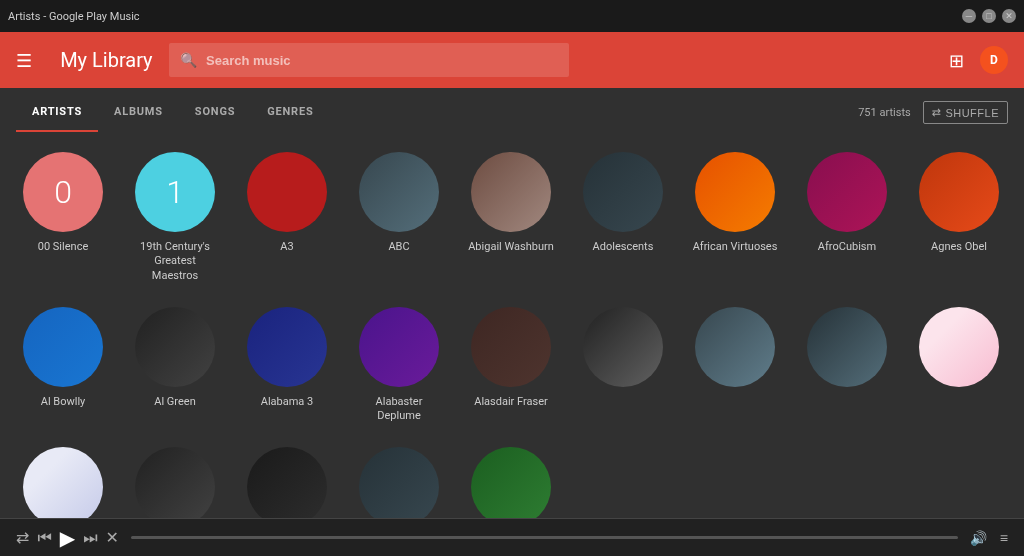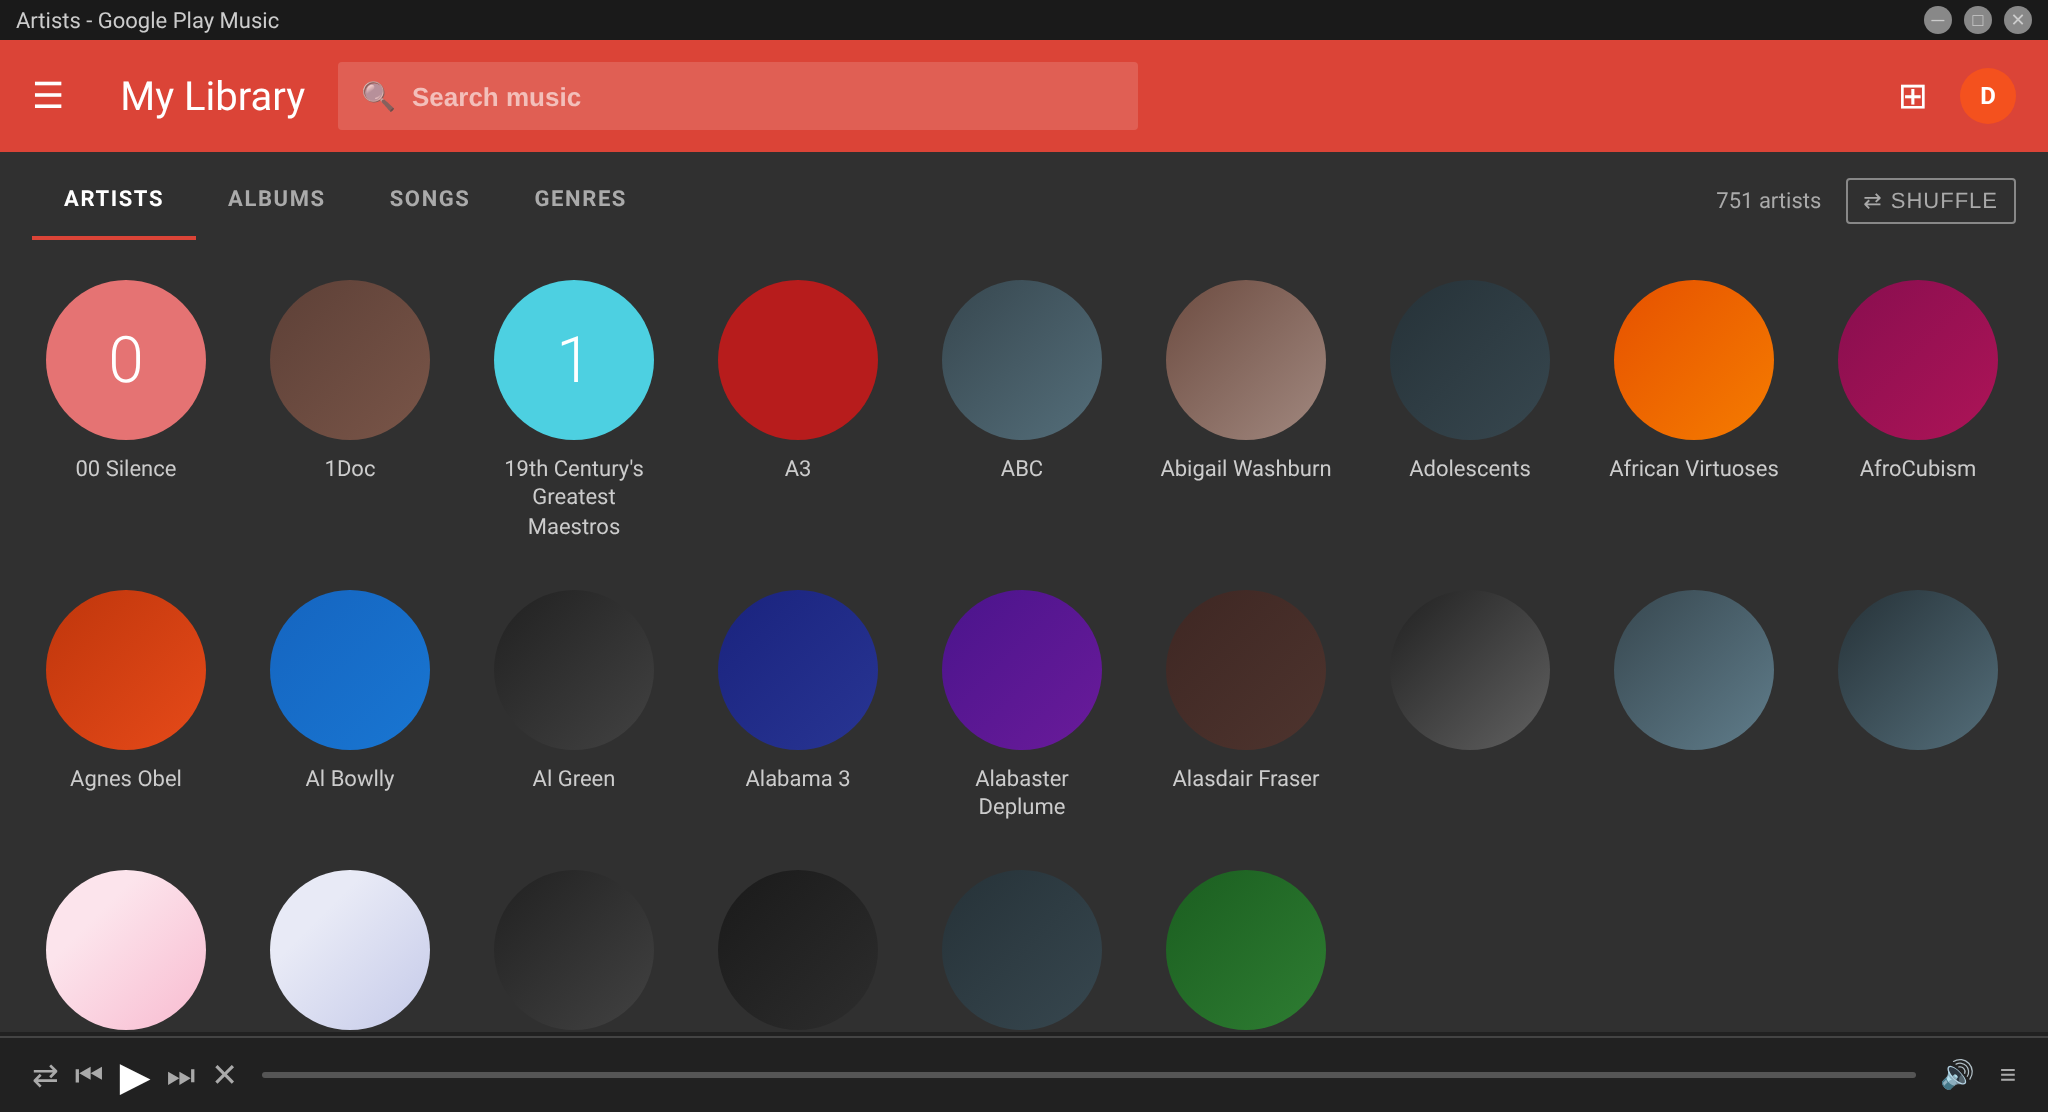--- a/index.html
+++ b/index.html
@@ -9,21 +9,21 @@
       color: #fff;
       width: 1024px;
       height: 556px;
       overflow: hidden;
       font-size: 12px;
     }
 
     
     #titlebar {
       background: #1a1a1a;
-      height: 20px;
+      height: 32px;
       display: flex;
       align-items: center;
       padding: 0 8px;
       font-size: 11px;
       color: #ccc;
       justify-content: space-between;
     }
     #titlebar-controls { display: flex; gap: 6px; }
     .title-btn {
       width: 14px; height: 14px;
@@ -272,24 +272,20 @@
   </div>
 </div>
 
 <div id="grid-container">
   <div class="artist-grid" id="artist-grid">
   <div class="artist-item">
         <div class="artist-circle circle-red">0</div>
         <div class="artist-name">00 Silence</div>
       </div>
       <div class="artist-item">
-        <div class="artist-circle img-1doc" style="font-size: 11px; color: rgba(255, 255, 255, 0.4);"></div>
-        <div class="artist-name">1Doc</div>
-      </div>
-      <div class="artist-item">
         <div class="artist-circle circle-teal">1</div>
         <div class="artist-name">19th Century's Greatest Maestros</div>
       </div>
       <div class="artist-item">
         <div class="artist-circle img-a3" style="font-size: 11px; color: rgba(255, 255, 255, 0.4);"></div>
         <div class="artist-name">A3</div>
       </div>
       <div class="artist-item">
         <div class="artist-circle img-abc" style="font-size: 11px; color: rgba(255, 255, 255, 0.4);"></div>
         <div class="artist-name">ABC</div>

